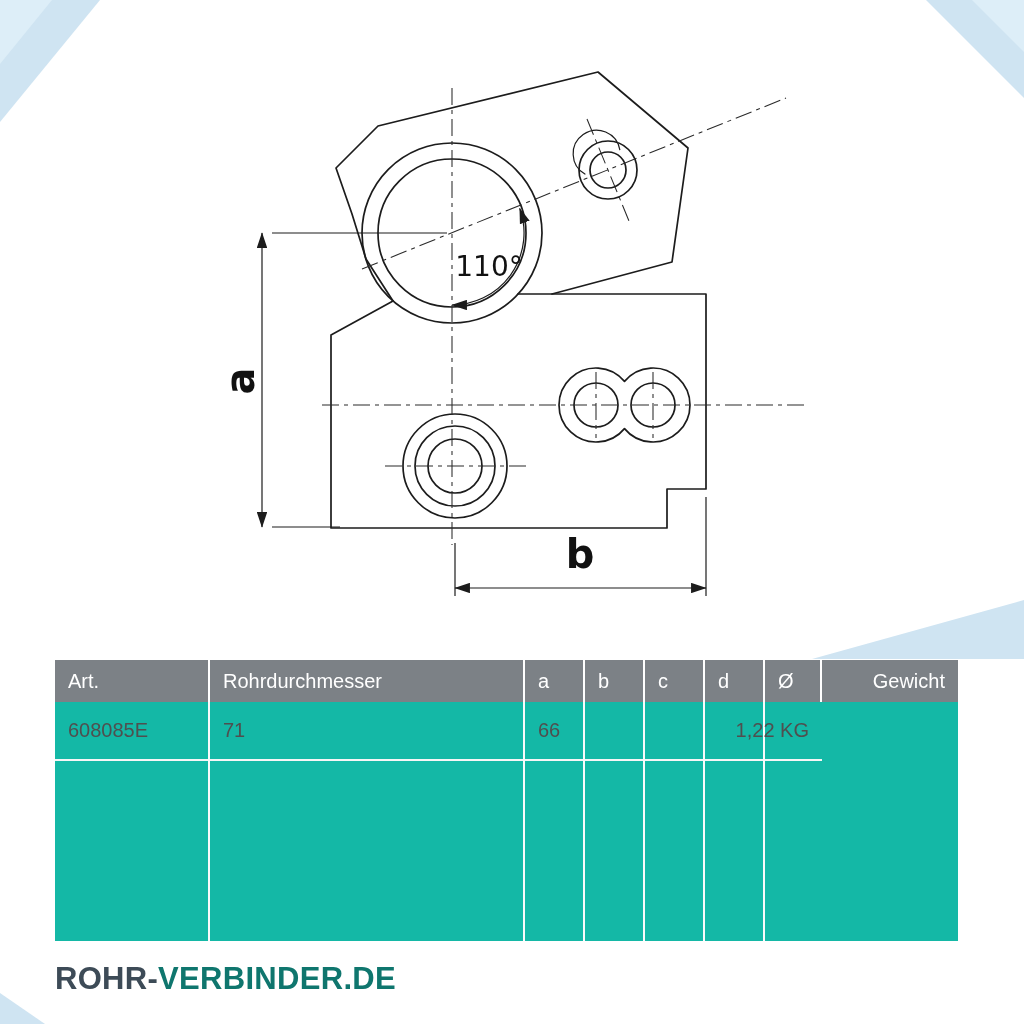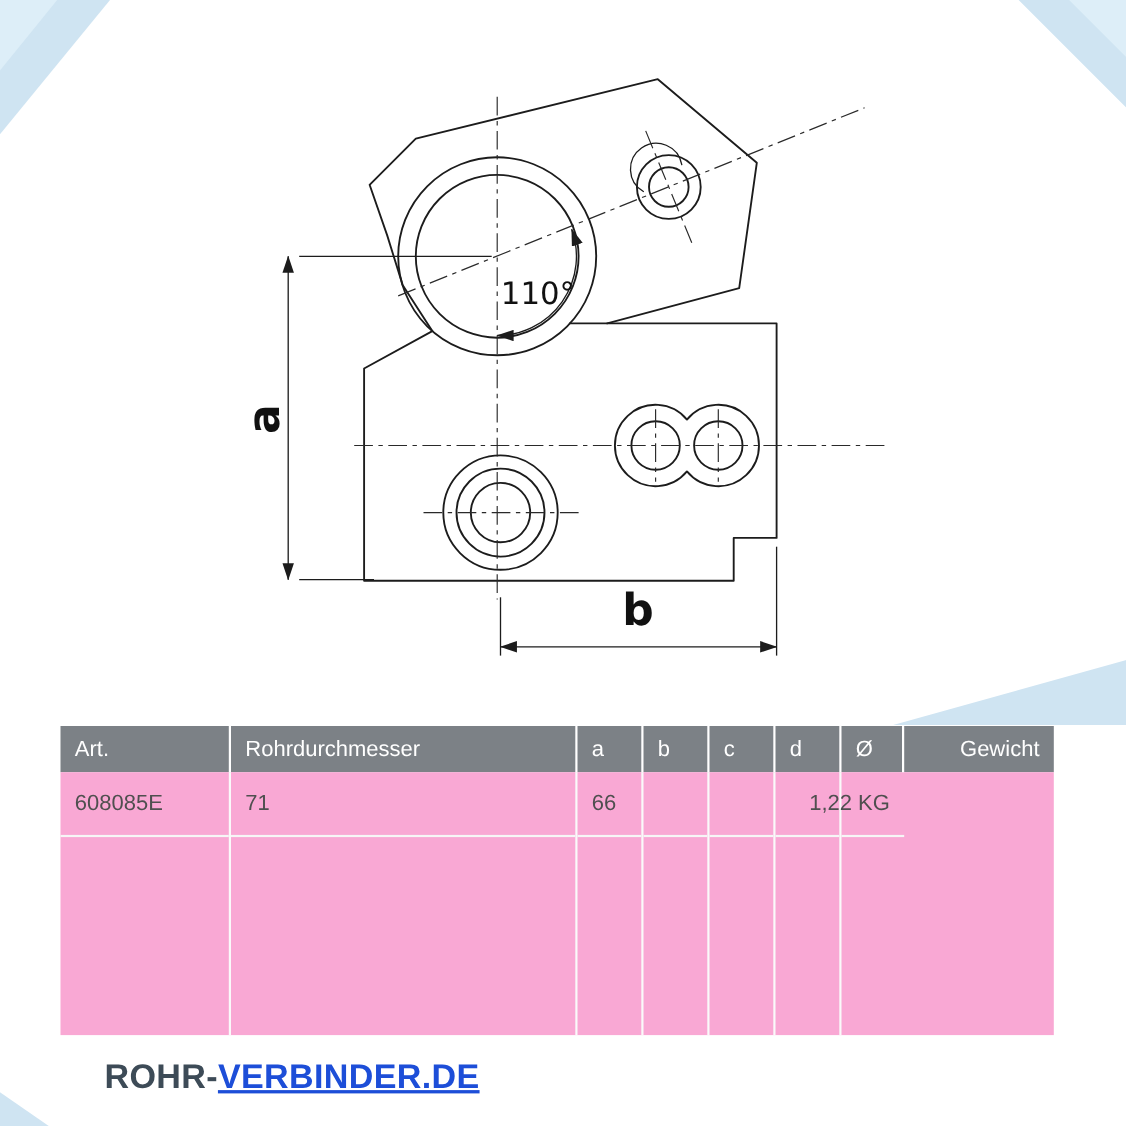--- a/index.html
+++ b/index.html
@@ -15,38 +15,38 @@
   
   .table-wrap { position: absolute; left: 55px; top: 660px; width: 903px; height: 281px; font-size: 20px; }
   .thead, .tbody { display: grid; grid-template-columns: 155px 315px 60px 60px 60px 60px 57px 1fr; }
   .thead { height: 42px; background: #7c8186; }
   .th {
     color: #ffffff; display: flex; align-items: center;
     padding: 0 13px; border-right: 2px solid #ffffff;
     white-space: nowrap; overflow: hidden;
   }
   .th.last { border-right: none; justify-content: flex-end; }
-  .tbody { height: 239px; background: #f9a8d4; }
+  .tbody { height: 239px; background: #14b8a6; }
   .col { border-right: 2px solid #fafafa; }
   .col.last { border-right: none; }
   .cell {
     height: 57px; display: flex; align-items: center;
     padding: 0 13px; color: #4f4f4f;
     border-bottom: 2px solid #f6f6f6; white-space: nowrap;
   }
   .cell.right { justify-content: flex-end; padding-left: 18px; }
 
   
   .brand {
     position: absolute; left: 55px; top: 961px;
     font-size: 31px; font-weight: 800; letter-spacing: 0.3px;
     cursor: pointer; white-space: nowrap;
   }
-  .brand .p1 { color: #3d4b57; margin-left: 40px; }
-  .brand .p2 { color: #1d4ed8; text-decoration: underline; }
+  .brand .p1 { color: #3d4b57; }
+  .brand .p2 { color: #0f766e; }
 </style>
 </head>
 <body>
 
 <svg id="scene" width="1024" height="1024" viewBox="0 0 1024 1024">
   <defs>
     <marker id="arr" viewBox="0 0 12 8" refX="11.5" refY="4" markerWidth="13" markerHeight="9" orient="auto-start-reverse">
       <path d="M0,0 L12,4 L0,8 Z" fill="#1c1c1c"></path>
     </marker>
   </defs>

